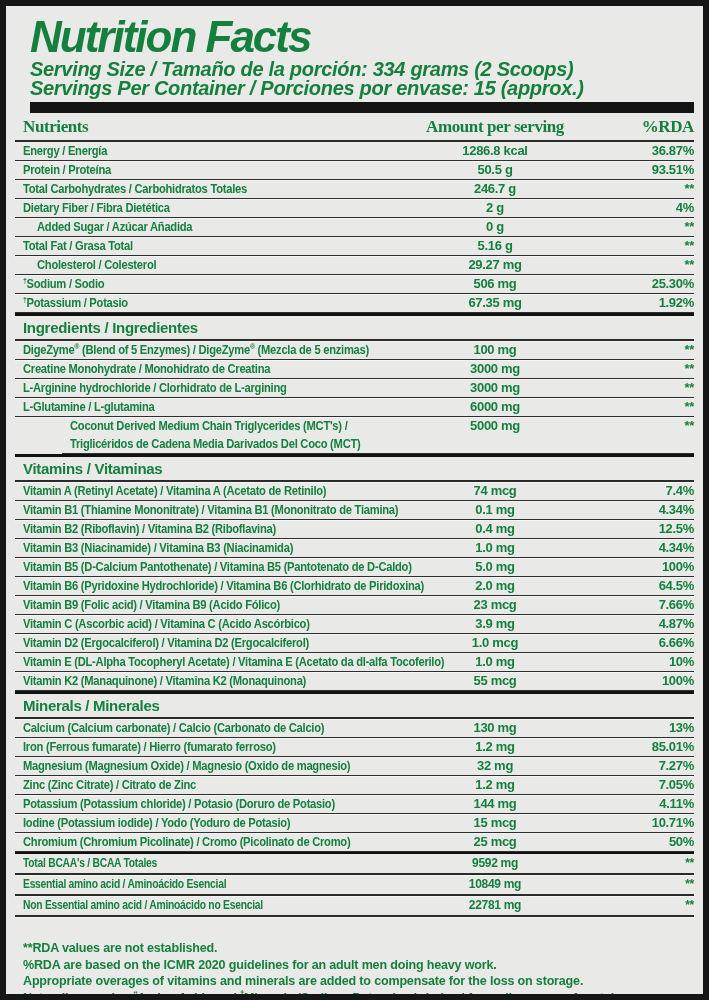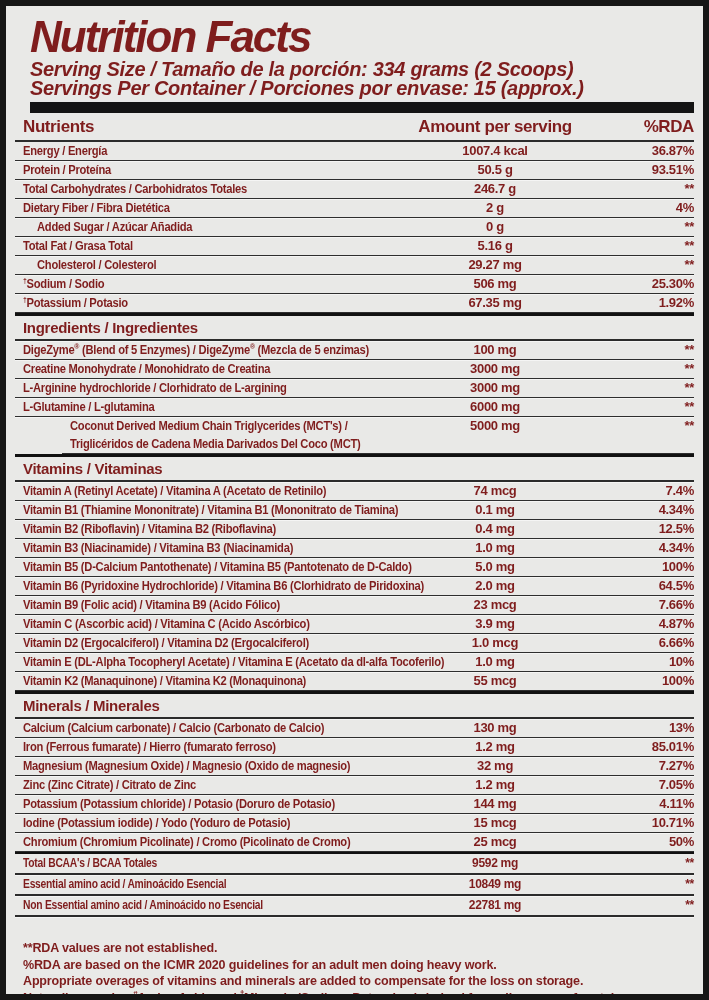--- a/index.html
+++ b/index.html
@@ -1,36 +1,36 @@
 <!DOCTYPE html>
 <html><head>
 <meta charset="utf-8">
 <style>
   html,body{margin:0;padding:0;background:#cfcfcd;}
   .label{
     width:709px;height:1000px;box-sizing:border-box;
     background:#e9e9e7;border:6px solid #161616;
-    font-family:"Liberation Sans",sans-serif;color:#7f1d1d;
+    font-family:"Liberation Sans",sans-serif;color:#15803d;
     overflow:hidden;position:relative;
   }
   .content{padding:8px 9px 0 9px;}
   .titleblock{padding-left:15px;}
   .title{
     font-size:44px;font-weight:bold;font-style:italic;
     letter-spacing:-2px;line-height:46px;margin:0;
   }
   .subtitle{
     font-size:20px;font-weight:bold;font-style:italic;
     line-height:19px;letter-spacing:-0.3px;
   }
   .bar{background:#141414;height:11px;margin:4px 0 0 15px;}
   .bar.bottom{margin:3px 0 0 0;height:11px;}
   .thead{
     display:flex;align-items:flex-end;font-weight:bold;font-size:17px;
-    padding:4px 0 3px 8px;border-bottom:2px solid #2b2b2b;letter-spacing:-0.4px;
+    padding:4px 0 3px 8px;border-bottom:2px solid #2b2b2b;letter-spacing:-0.4px;font-family:Liberation Serif, serif;
   }
   .c-name{flex:1;min-width:0;}
   .c-amt{width:162px;text-align:center;flex:none;}
   .c-rda{width:118px;text-align:right;flex:none;}
   .row{
     display:flex;align-items:center;height:18px;line-height:18px;
     border-bottom:1.5px solid #2e2e2e;box-shadow:0 1px 0 rgba(255,255,255,.55);
     font-size:13px;font-weight:bold;letter-spacing:-0.3px;
     padding-left:8px;white-space:nowrap;
   }
@@ -74,21 +74,21 @@
     <div class="thead">
       <span class="c-name">Nutrients</span>
       <span class="c-amt">Amount per serving</span>
       <span class="c-rda">%RDA</span>
     </div>
 
     <div>
         <div class="section">
           <div class="row">
             <span class="c-name"><span class="nm">Energy / Energía</span></span>
-            <span class="c-amt">1007.4 kcal</span>
+            <span class="c-amt">1286.8 kcal</span>
             <span class="c-rda">36.87%</span>
           </div>
           <div class="row">
             <span class="c-name"><span class="nm">Protein / Proteína</span></span>
             <span class="c-amt">50.5 g</span>
             <span class="c-rda">93.51%</span>
           </div>
           <div class="row">
             <span class="c-name"><span class="nm">Total Carbohydrates / Carbohidratos Totales</span></span>
             <span class="c-amt">246.7 g</span>

